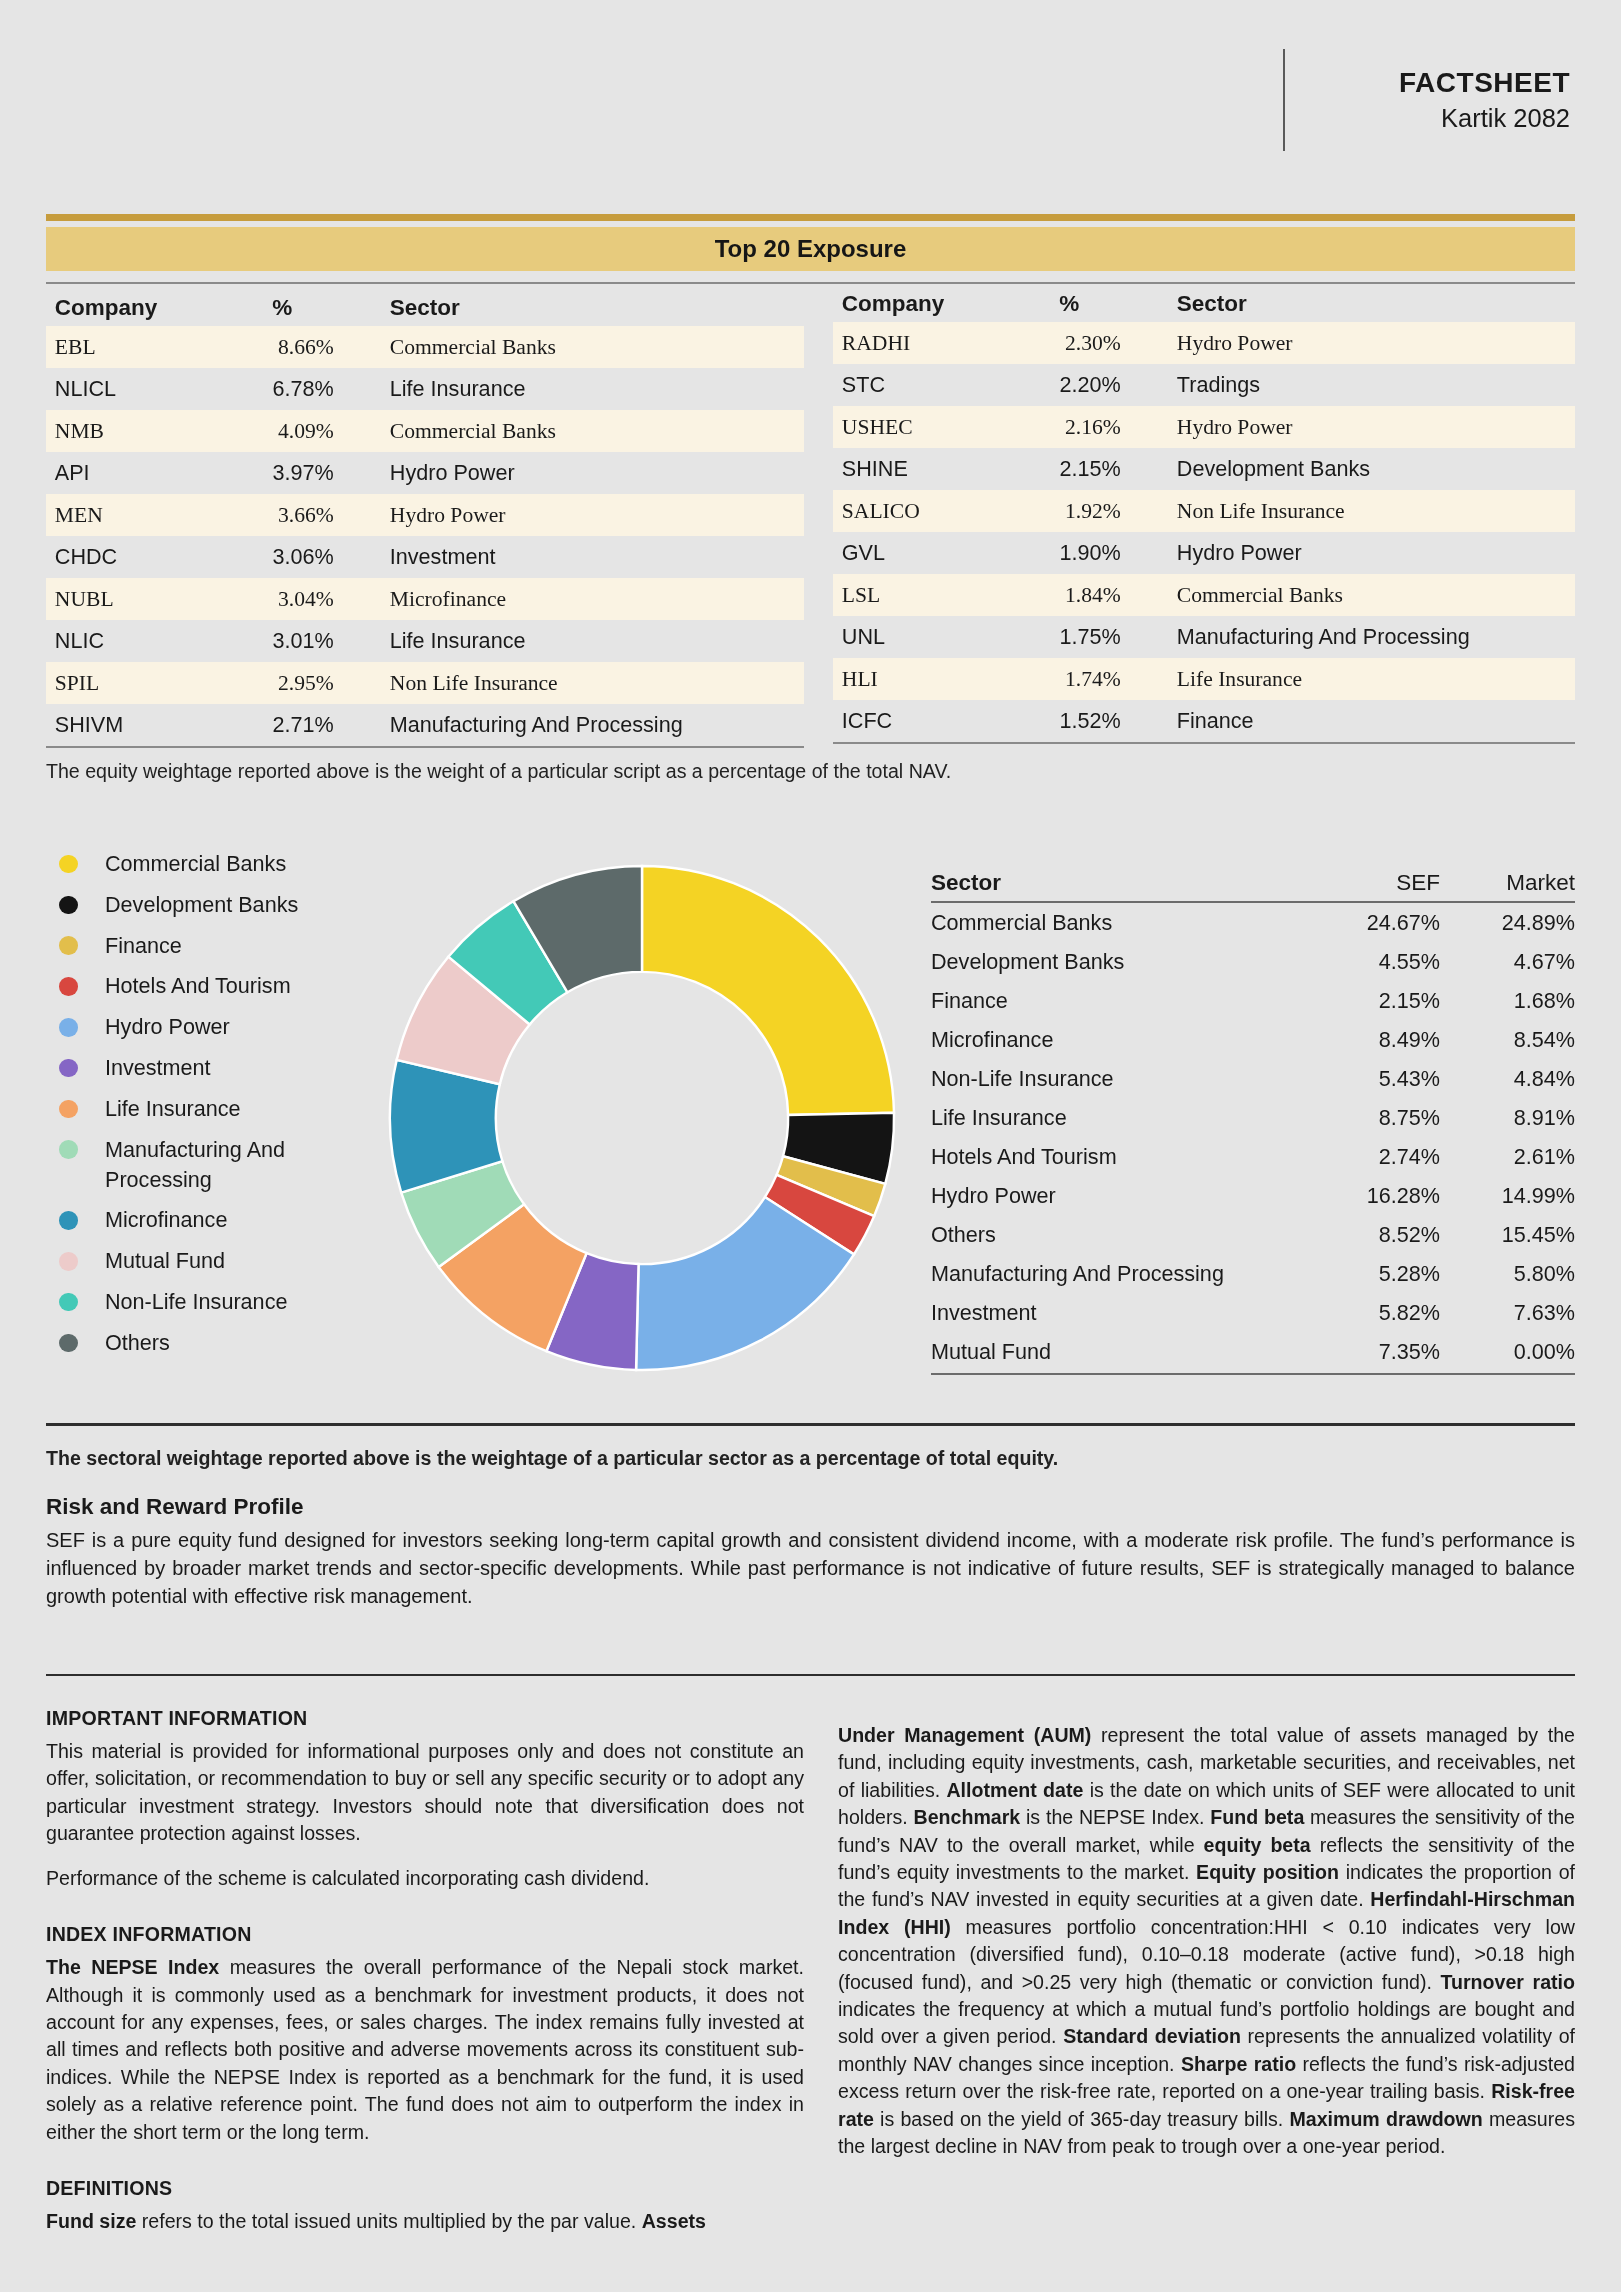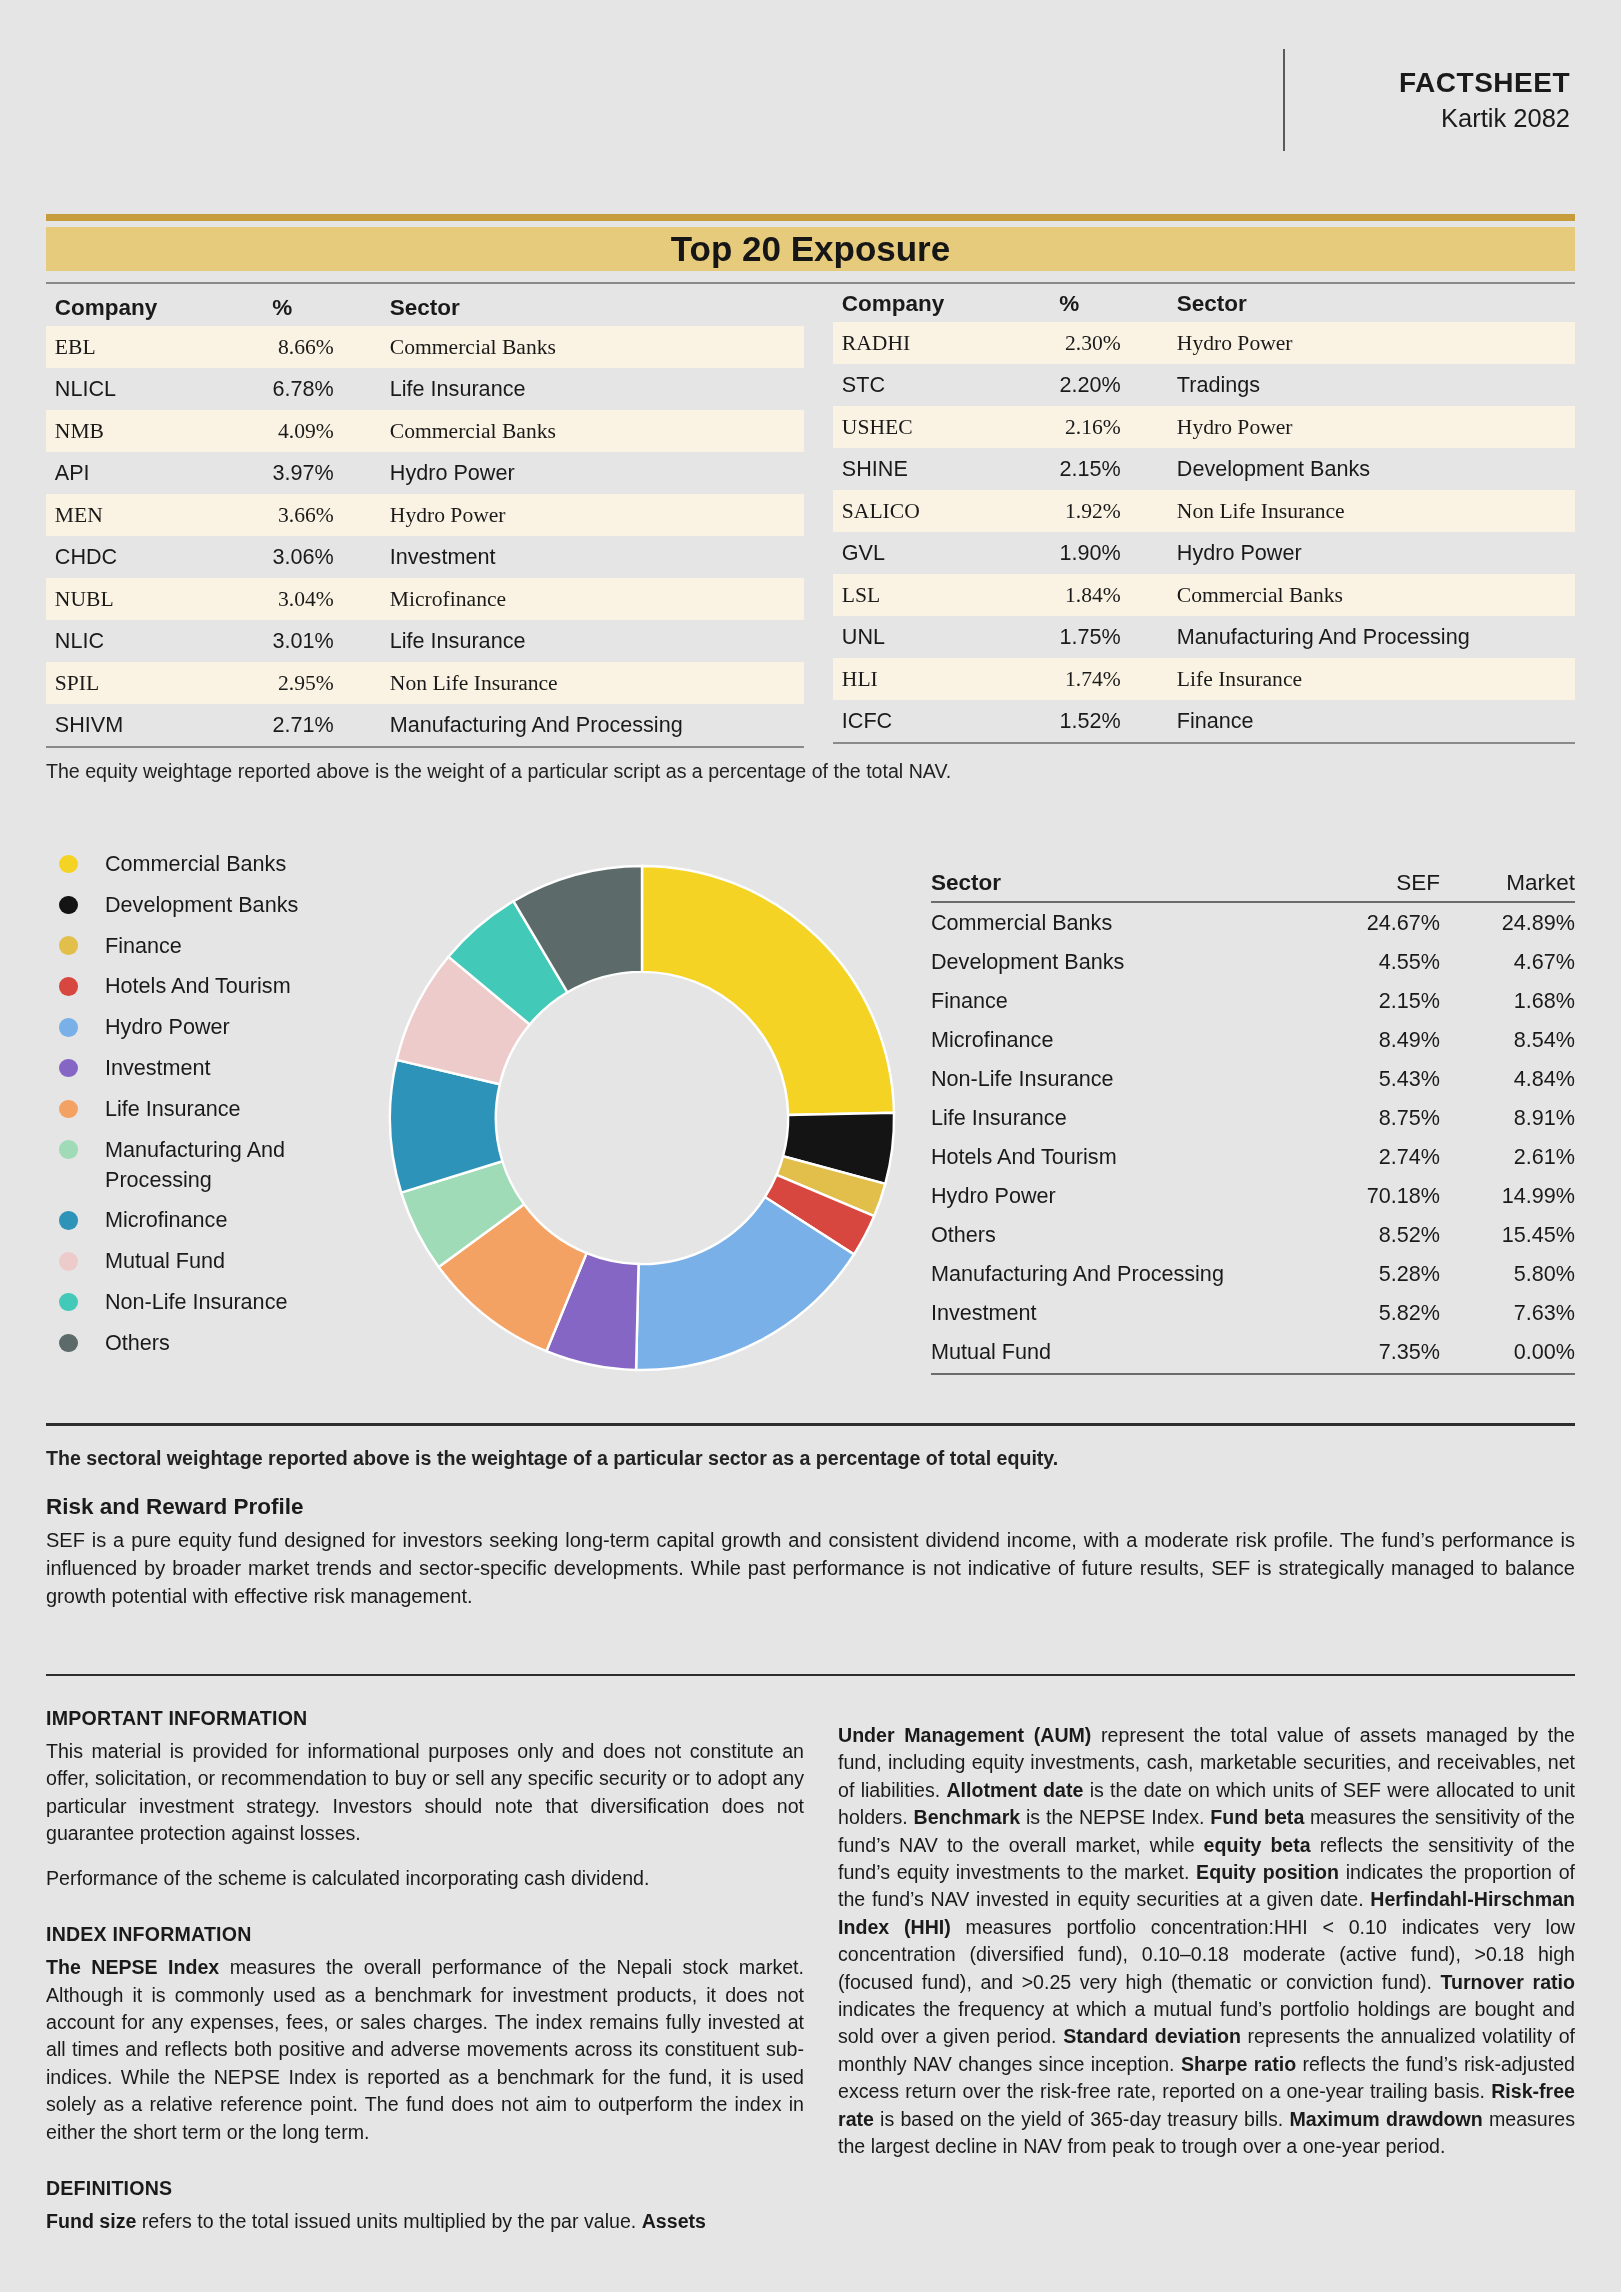--- a/index.html
+++ b/index.html
@@ -14,21 +14,21 @@
     position:absolute; left:1283px; top:49px; width:285px; height:102px;
     border-left:2.9px solid #5a5a5a; text-align:right;
     display:flex; flex-direction:column; justify-content:center;
   }
   #fs-title { font-size:28px; font-weight:bold; letter-spacing:0.5px; }
   #fs-sub   { font-size:25.5px; margin-top:4.9px; }
 
   
   #gold-rule   { position:absolute; left:46px; top:214px; width:1529px; height:6.9px; background:#C69C3D; }
   #title-bar   { position:absolute; left:46px; top:227px; width:1529px; height:44px; background:#E7CB7D;
-                 text-align:center; font-weight:bold; font-size:35px; line-height:44px; color:#161616; }
+                 text-align:center; font-weight:bold; font-size:24px; line-height:44px; color:#161616; }
   #title-under { position:absolute; left:46px; top:282px; width:1529px; height:2px; background:#8a8a8a; }
 
   
   .exp-table { position:absolute; }
   #exp-left  { left:46px;  top:290px; width:758px; }
   #exp-right { left:833px; top:286px; width:742px; }
   .exp-hrow { display:flex; height:36px; align-items:center; font-weight:bold; font-size:22.5px; }
   .exp-row  { display:flex; height:42px; align-items:center; font-size:21.6px; }
   .exp-row.alt { background:#FAF3E3;font-family:Liberation Serif, serif; }
   .exp-c1 { width:176px; padding-left:8.8px; }
@@ -306,21 +306,21 @@
         <span class="st-sef">8.75%</span>
         <span class="st-mkt">8.91%</span>
       </div>
       <div class="st-row">
         <span class="st-name">Hotels And Tourism</span>
         <span class="st-sef">2.74%</span>
         <span class="st-mkt">2.61%</span>
       </div>
       <div class="st-row">
         <span class="st-name">Hydro Power</span>
-        <span class="st-sef">70.18%</span>
+        <span class="st-sef">16.28%</span>
         <span class="st-mkt">14.99%</span>
       </div>
       <div class="st-row">
         <span class="st-name">Others</span>
         <span class="st-sef">8.52%</span>
         <span class="st-mkt">15.45%</span>
       </div>
       <div class="st-row">
         <span class="st-name">Manufacturing And Processing</span>
         <span class="st-sef">5.28%</span>

